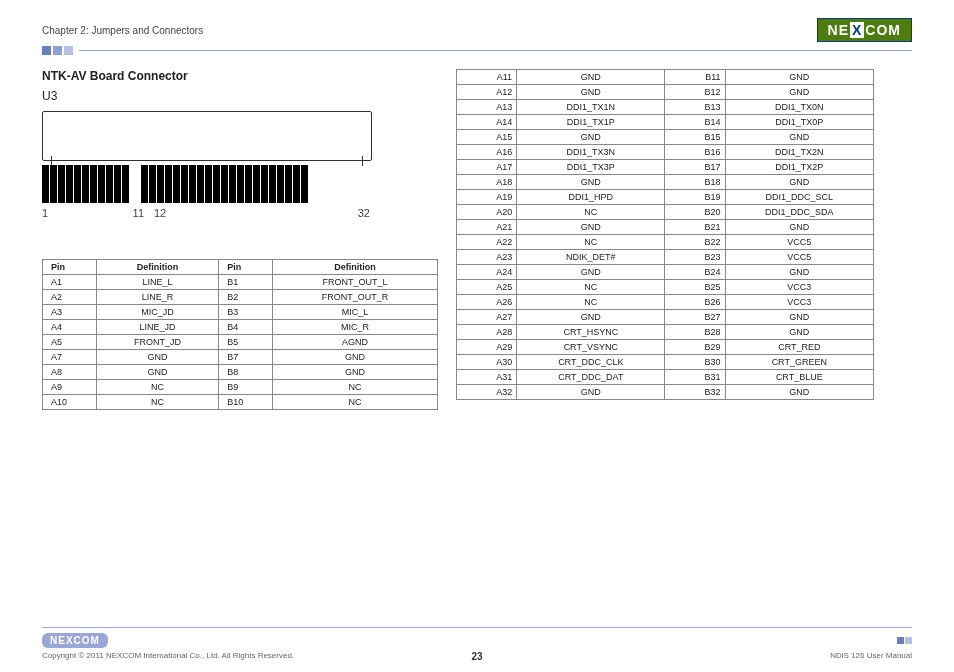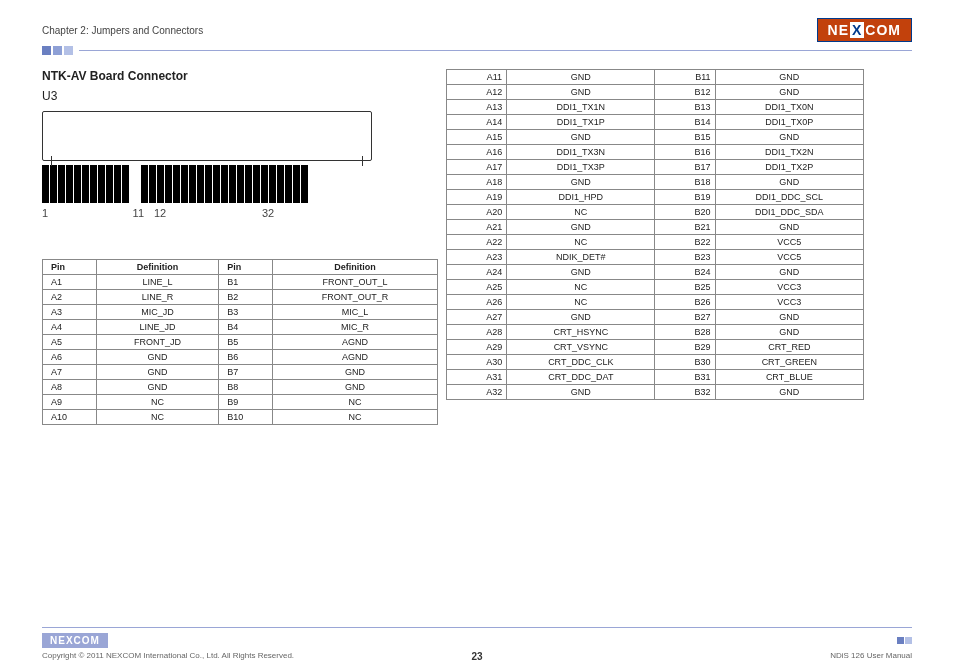--- a/index.html
+++ b/index.html
@@ -1,54 +1,54 @@
 <!DOCTYPE html>
 <html><head>
 <meta charset="utf-8">
 <style>
 * { margin: 0; padding: 0; box-sizing: border-box; }
 body { font-family: Arial, sans-serif; font-size: 10px; color: #222; background: #fff; }
 .page { width: 954px; height: 672px; position: relative; padding: 18px 42px 12px; }
 .hdr { display: flex; justify-content: space-between; align-items: center; font-size: 10px; color: #444; }
-.logo { background: #c2410c; color: #fff; font-weight: bold; font-size: 14px; padding: 3px 10px; letter-spacing: 1px; border: 1px solid #003a8c; display: flex; align-items: center; }
+.logo { background: #4d7c0f; color: #fff; font-weight: bold; font-size: 14px; padding: 3px 10px; letter-spacing: 1px; border: 1px solid #003a8c; display: flex; align-items: center; }
 .logo .x { background: #fff; color: #003a8c; padding: 0 2px; margin: 0 1px; }
 .rule-wrap { display: flex; align-items: center; margin: 4px 0 14px; }
 .sq { display: flex; gap: 2px; margin-right: 6px; }
 .sq span { width: 9px; height: 9px; background: #6a7fc1; }
 .sq span:nth-child(2){background:#8ea0d6}.sq span:nth-child(3){background:#b3c0e6}
 .rule { flex: 1; height: 1px; background: #9aa6d6; }
-.content { display: flex; gap: 24px; }
+.content { display: flex; gap: 34px; }
 .left { width: 380px; }
 .title { font-weight: bold; font-size: 12px; margin-bottom: 6px; }
 .sub { font-size: 12px; margin-bottom: 8px; }
 .diagram { margin-bottom: 40px; }
 .connector-top { border: 1px solid #333; height: 50px; width: 330px; border-radius: 2px; position: relative; margin-bottom: 4px; }
 .connector-top::before, .connector-top::after { content: ""; position: absolute; bottom: -6px; width: 1px; height: 10px; background: #333; }
 .connector-top::before { left: 8px; }
 .connector-top::after { right: 8px; }
 .bars { display: flex; gap: 12px; width: 330px; }
 .bar-group { display: flex; gap: 1px; height: 38px; }
 .bar-group span { width: 7px; background: #000; }
 .labels { width: 330px; display: flex; font-size: 11px; margin-top: 4px; color: #444; }
 .labels .l1 { width: 22px; }
 .labels .l11 { width: 80px; text-align: right; }
 .labels .l12 { width: 22px; padding-left: 10px; }
-.labels .l32 { flex: 1; text-align: center; padding-right: 2px; }
+.labels .l32 { flex: 1; text-align: right; padding-right: 2px; }
 table { border-collapse: collapse; font-size: 9px; }
 th, td { border: 1px solid #888; padding: 2px 4px; text-align: center; }
 th { font-weight: bold; }
 .left table { width: 396px; }
 .right table { width: 418px; }
 .left th:nth-child(1),.left td:nth-child(1),.left th:nth-child(3),.left td:nth-child(3){width:54px;text-align:left;padding-left:8px}
 .right td:nth-child(1),.right td:nth-child(3){width:60px;text-align:right;padding-left:26px}
 .right td:nth-child(2),.right td:nth-child(4){width:148px}
 .ftr { position: absolute; bottom: 12px; left: 42px; right: 42px; }
 .ftr-rule { height: 1px; background: #9aa6d6; margin-bottom: 5px; }
 .ftr-row { display: flex; justify-content: space-between; align-items: flex-start; font-size: 8px; color: #666; }
-.ftr-logo { background: #9aa6d6; color: #fff; font-size: 10px; font-weight: bold; padding: 2px 8px; letter-spacing: 1px; }
+.ftr-logo { background: #9aa6d6; color: #fff; font-size: 10px; font-weight: bold; padding: 2px 8px; letter-spacing: 1px; border-radius: 6px; }
 .corner { display:flex; gap:1px; } .corner span{width:7px;height:7px;background:#6a7fc1}.corner span:nth-child(2){background:#b3c0e6}
 .pn { position:absolute; left:50%; transform:translateX(-50%); font-weight:bold; font-size:10px; color:#333; }
 </style>
 </head>
 <body>
 
 <div class="page">
   <div class="hdr">
     <span>Chapter 2: Jumpers and Connectors</span>
     <span class="logo">NE<span class="x">X</span>COM</span>
@@ -146,26 +146,20 @@
             <tr>
               <td>A4</td>
               <td>LINE_JD</td>
               <td>B4</td>
               <td>MIC_R</td>
             </tr>
             <tr>
               <td>A5</td>
               <td>FRONT_JD</td>
               <td>B5</td>
-              <td>AGND</td>
-            </tr>
-            <tr>
-              <td>A6</td>
-              <td>GND</td>
-              <td>B6</td>
               <td>AGND</td>
             </tr>
             <tr>
               <td>A7</td>
               <td>GND</td>
               <td>B7</td>
               <td>GND</td>
             </tr>
             <tr>
               <td>A8</td>

